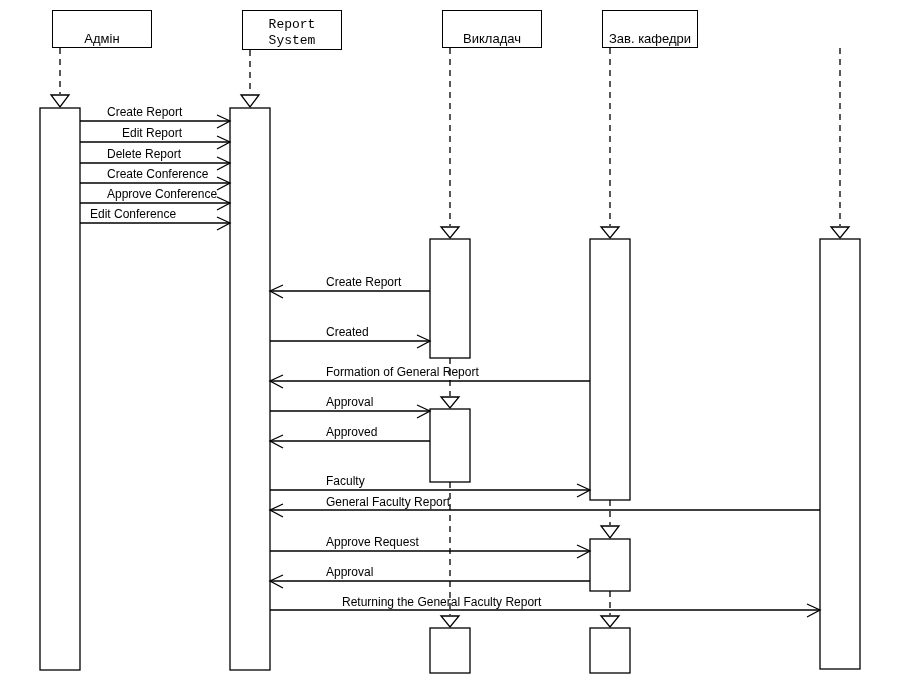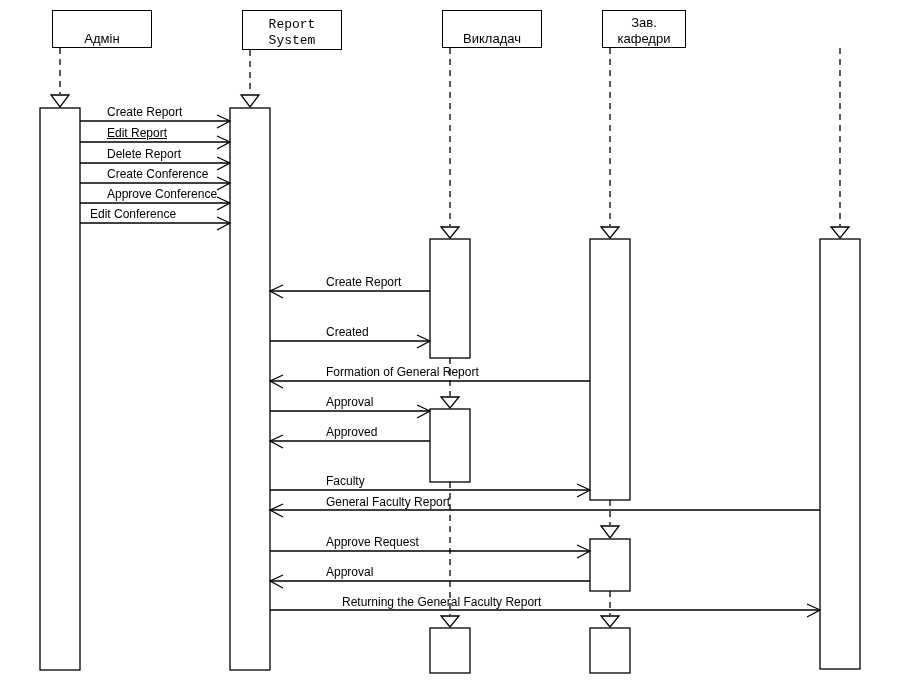--- a/index.html
+++ b/index.html
@@ -129,26 +129,26 @@
 
   <div class="actor" style="left:10px;  top:10px; width:100px; height:38px;">
     <span class="lbl">Адмін</span>
   </div>
   <div class="actor" style="left:200px; top:10px; width:100px; height:40px;font-family:Liberation Mono, monospace;">
     <span class="lbl narrow">Report System</span>
   </div>
   <div class="actor" style="left:400px; top:10px; width:100px; height:38px;">
     <span class="lbl">Викладач</span>
   </div>
-  <div class="actor" style="left:560px; top:10px; width:84px; height:38px;">
+  <div class="actor" style="left:560px; top:10px; width:96px; height:38px;">
     <span class="lbl">Зав. кафедри</span>
   </div>
 
   <div class="msg" style="left:107px; top:105px;">Create Report</div>
-  <div class="msg" style="left:107px; top:126px;text-decoration:underline;">Edit Report</div>
+  <div class="msg" style="left:122px; top:126px;">Edit Report</div>
   <div class="msg" style="left:107px; top:147px;">Delete Report</div>
   <div class="msg" style="left:107px; top:167px;">Create Conference</div>
   <div class="msg" style="left:107px; top:187px;">Approve Conference</div>
   <div class="msg" style="left:90px; top:207px;">Edit Conference</div>
 
   <div class="msg" style="left:326px; top:275px;">Create Report</div>
   <div class="msg" style="left:326px; top:325px;">Created</div>
   <div class="msg" style="left:326px; top:365px;">Formation of General Report</div>
   <div class="msg" style="left:326px; top:395px;">Approval</div>
   <div class="msg" style="left:326px; top:425px;">Approved</div>

